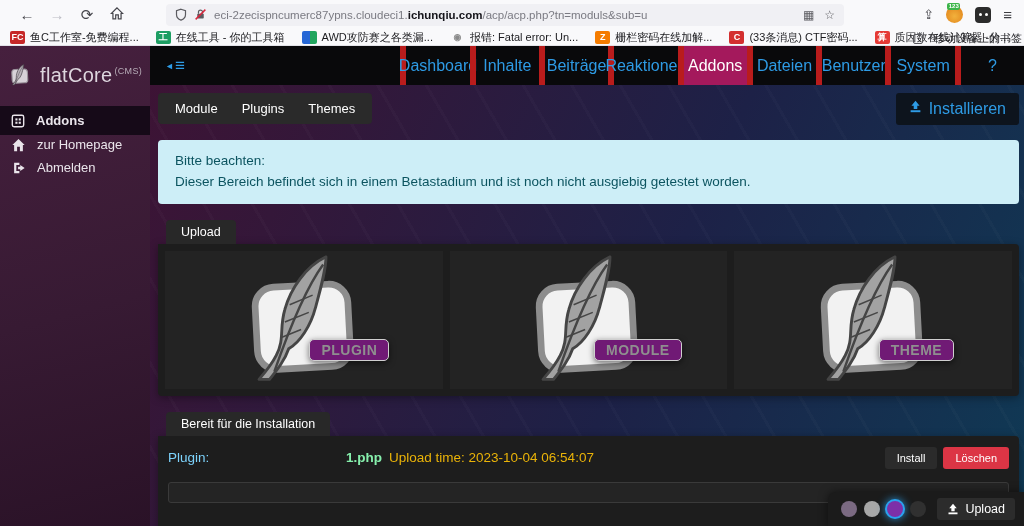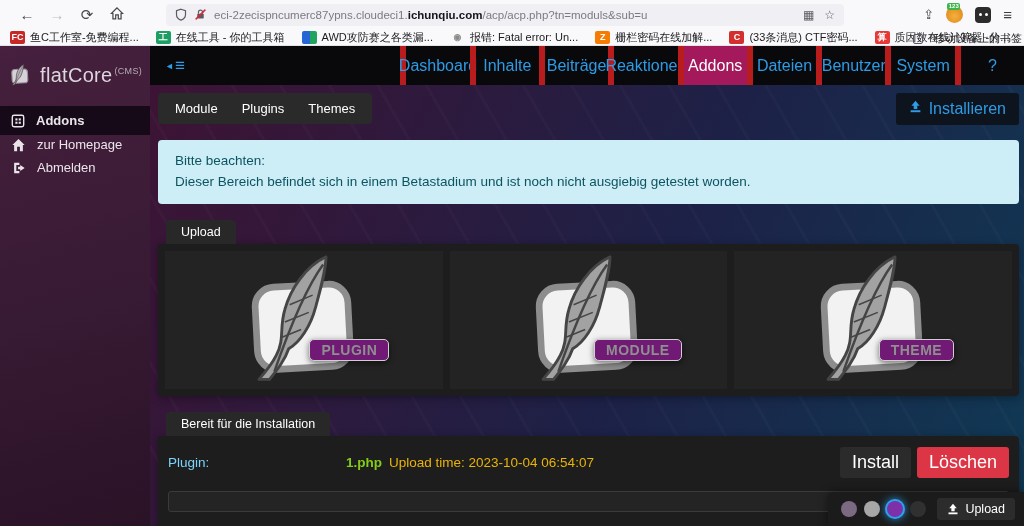--- a/index.html
+++ b/index.html
@@ -68,24 +68,24 @@
   .section-tab{display:inline-block;background:#282828;color:#fff;font-size:12.5px;padding:5px 15px;border-radius:4px 4px 0 0;margin:16px 0 0 8px;cursor:pointer}
   .panel{background:#1d1d1d;border-radius:0 4px 4px 4px;box-shadow:0 2px 8px rgba(0,0,0,.35)}
   .upload-panel{padding:7px;display:grid;grid-template-columns:1fr 1fr 1fr;gap:7px;height:152px}
   .cell{background:#232323;position:relative;display:flex;align-items:center;justify-content:center;overflow:hidden}
   .cell svg{width:150px;height:134px}
   .badge{position:absolute;left:52%;bottom:28px;background:#701a75;color:#8f8f8f;font-weight:bold;font-size:14px;letter-spacing:.5px;padding:2px 11px;border-radius:5px;border:1px solid #cfcfcf;box-shadow:0 2px 6px rgba(0,0,0,.55);white-space:nowrap}
 
   .ready-panel{margin-top:0;padding:11px 10px 12px;height:94px}
   .ready-row{display:flex;align-items:center;font-size:13.5px;color:#e8e8e8}
   .type-label{width:178px;color:#7dd3fc}
-  .file{font-weight:bold;margin-right:7px;color:#84cc16}
+  .file{font-weight:bold;margin-right:7px;color:#86efac}
   .time{color:#eab308}
   .btns{margin-left:auto;display:flex;gap:6px}
-  .btn{padding:5px 12px;border-radius:3px;font-size:18px;color:#fff;border:none;cursor:pointer;font-family:inherit}
+  .btn{padding:5px 12px;border-radius:3px;font-size:11px;color:#fff;border:none;cursor:pointer;font-family:inherit}
   .btn-install{background:#2b2b2b}
   .btn-delete{background:#dc3545}
   .ready-input{margin-top:13px;display:block;width:100%;height:21px;background:#242424;border:1px solid #3a3a3a;border-radius:3px;color:#fff;padding:0 7px;font-size:12px}
 
   
   .widget{position:absolute;right:0;bottom:0;height:34px;background:#1b1b1b;border-radius:8px 0 0 0;display:flex;align-items:center;gap:7px;padding:0 9px 0 13px;z-index:15;box-shadow:0 0 10px rgba(0,0,0,.5)}
   .dot{width:16px;height:16px;border-radius:50%;cursor:pointer;flex:0 0 auto}
   .dot.ring{box-shadow:0 0 0 2px #2aa3f0,0 0 9px 2px rgba(42,163,240,.85)}
   .upload-btn{display:flex;align-items:center;gap:6px;background:#2c2c2c;color:#fff;font-size:12.5px;padding:4px 10px;border-radius:3px;margin-left:4px;cursor:pointer}
 </style>

